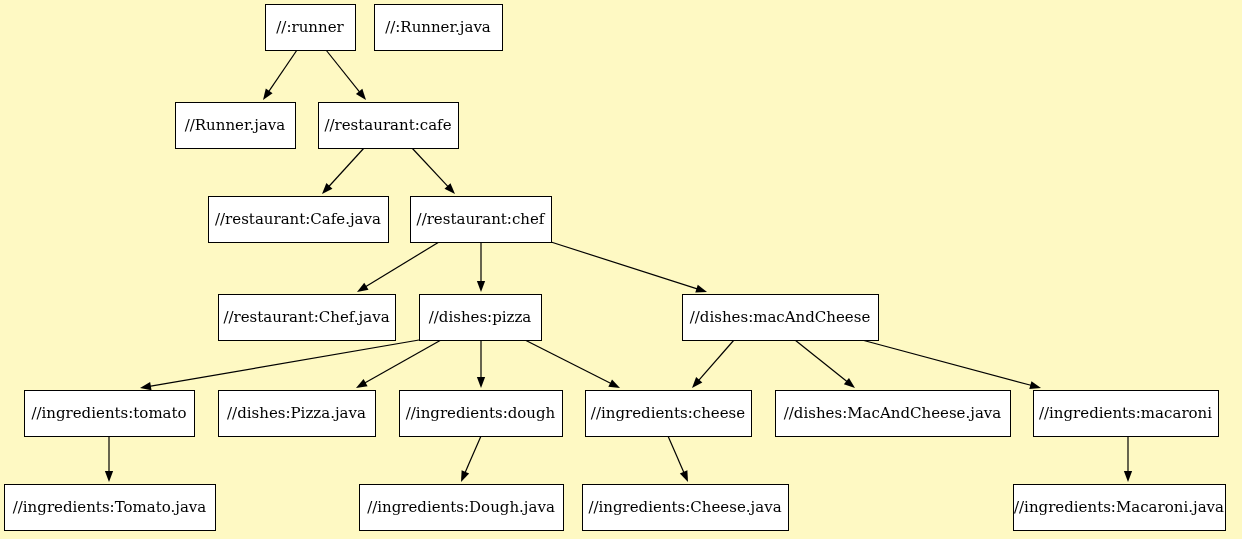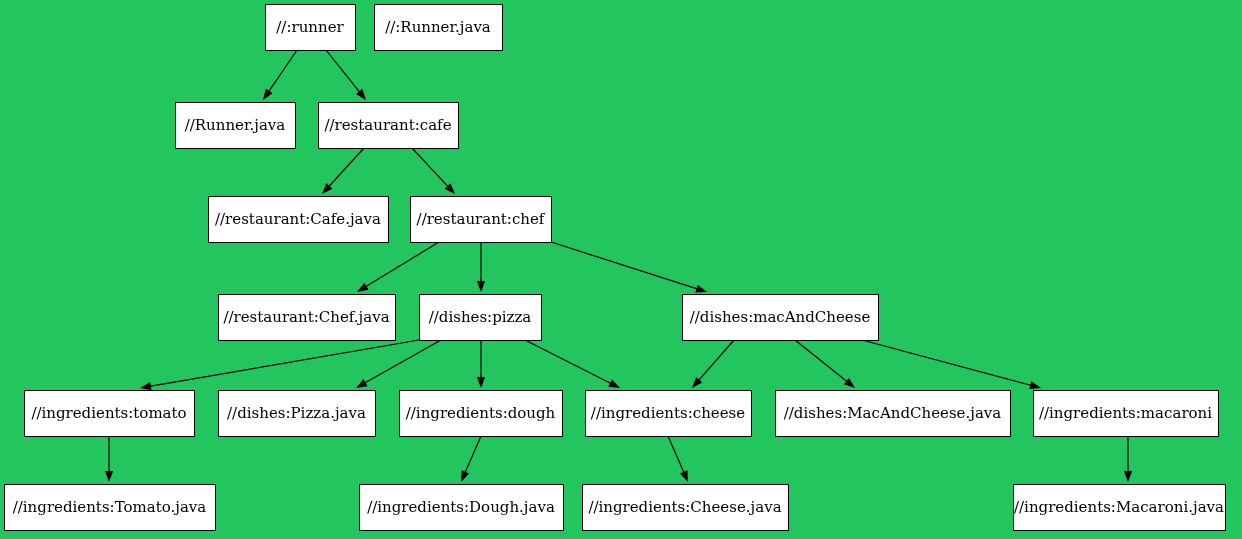--- a/index.html
+++ b/index.html
@@ -4,21 +4,21 @@
 <style>
   html, body {
     margin: 0;
     padding: 0;
     background: #ffffff;
   }
   #graph-root {
     position: relative;
     width: 1242px;
     height: 539px;
-    background: #22c55e;
+    background: #fef9c3;
     overflow: hidden;
     font-family: "DejaVu Serif", "Liberation Serif", serif;
   }
   #graph-svg {
     display: block;
     width: 1242px;
     height: 539px;
   }
   .node-box {
     fill: #ffffff;

